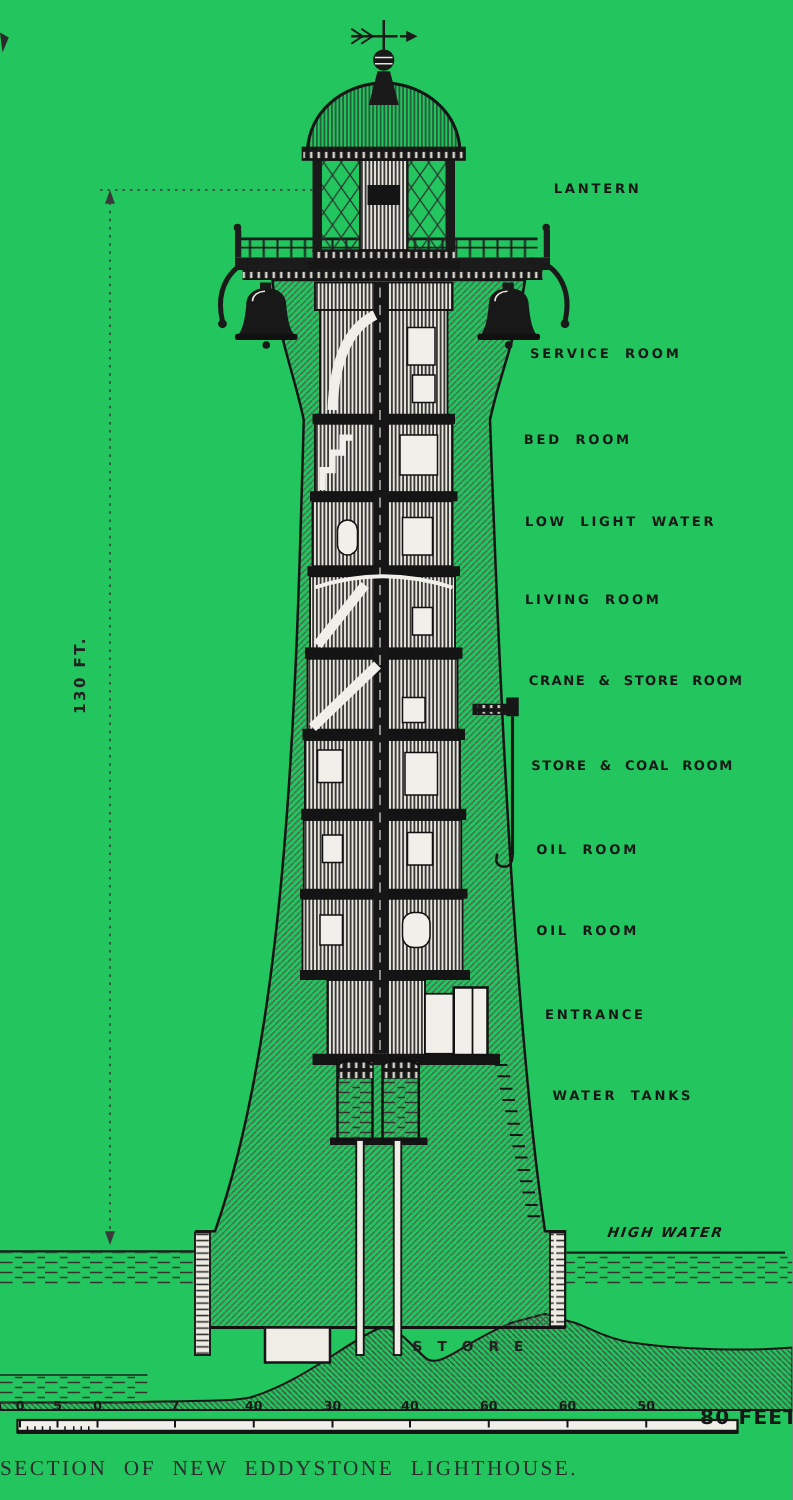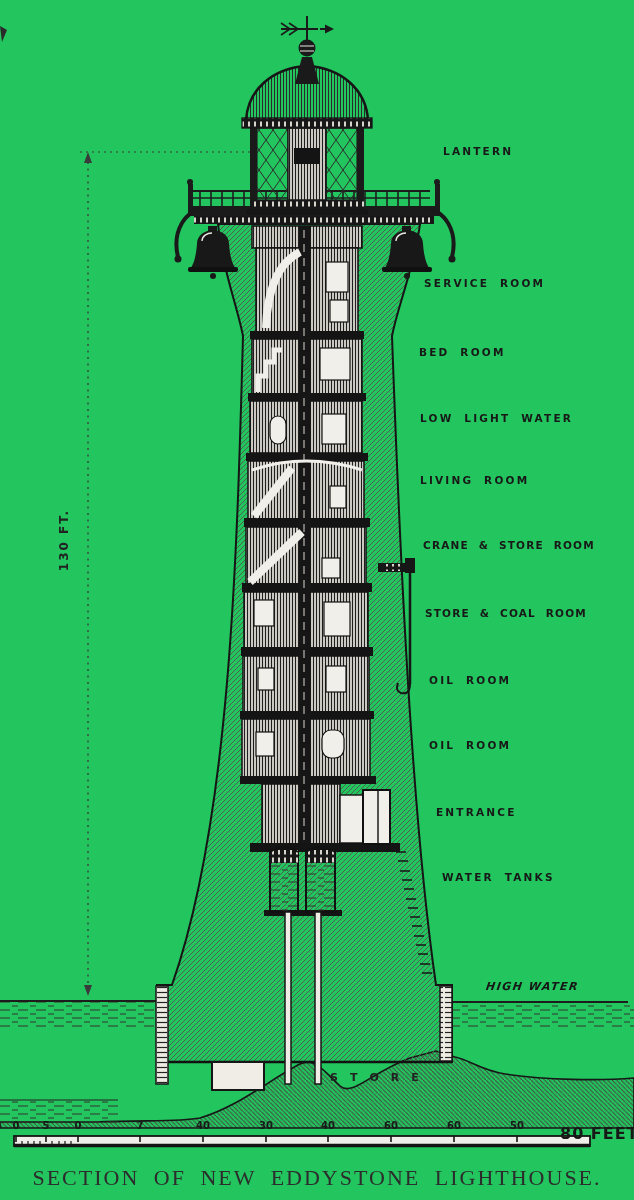--- a/index.html
+++ b/index.html
@@ -29,23 +29,23 @@
     position:absolute;left:330px;top:1071px;
     font-size:11px;font-weight:700;letter-spacing:12px;color:#222;white-space:nowrap;
   }
   .scale-num{
     position:absolute;top:1120px;width:30px;text-align:center;
     font-size:10px;font-weight:700;color:#181818;white-space:nowrap;
   }
   .scale-end{position:absolute;top:1124px;left:560px;font-size:16px;font-weight:700;
     letter-spacing:1px;color:#181818;white-space:nowrap;}
   .caption{
-    position:absolute;left:0;top:1165px;width:634px;text-align:center;
+    position:absolute;left:0;top:1165px;width:634px;
     font-family:"Liberation Serif","DejaVu Serif",serif;
-    font-size:22px;letter-spacing:2px;word-spacing:7px;color:#2c2c2c;white-space:nowrap;
+    font-size:17px;letter-spacing:2px;word-spacing:7px;color:#2c2c2c;white-space:nowrap;
   }
 </style>
 </head>
 <body>
 
 <div id="page">
 
   <svg id="engraving" width="634" height="1200" viewBox="0 0 634 1200">
     <defs>
       <pattern id="wallHatch" width="5" height="5" patternUnits="userSpaceOnUse">

